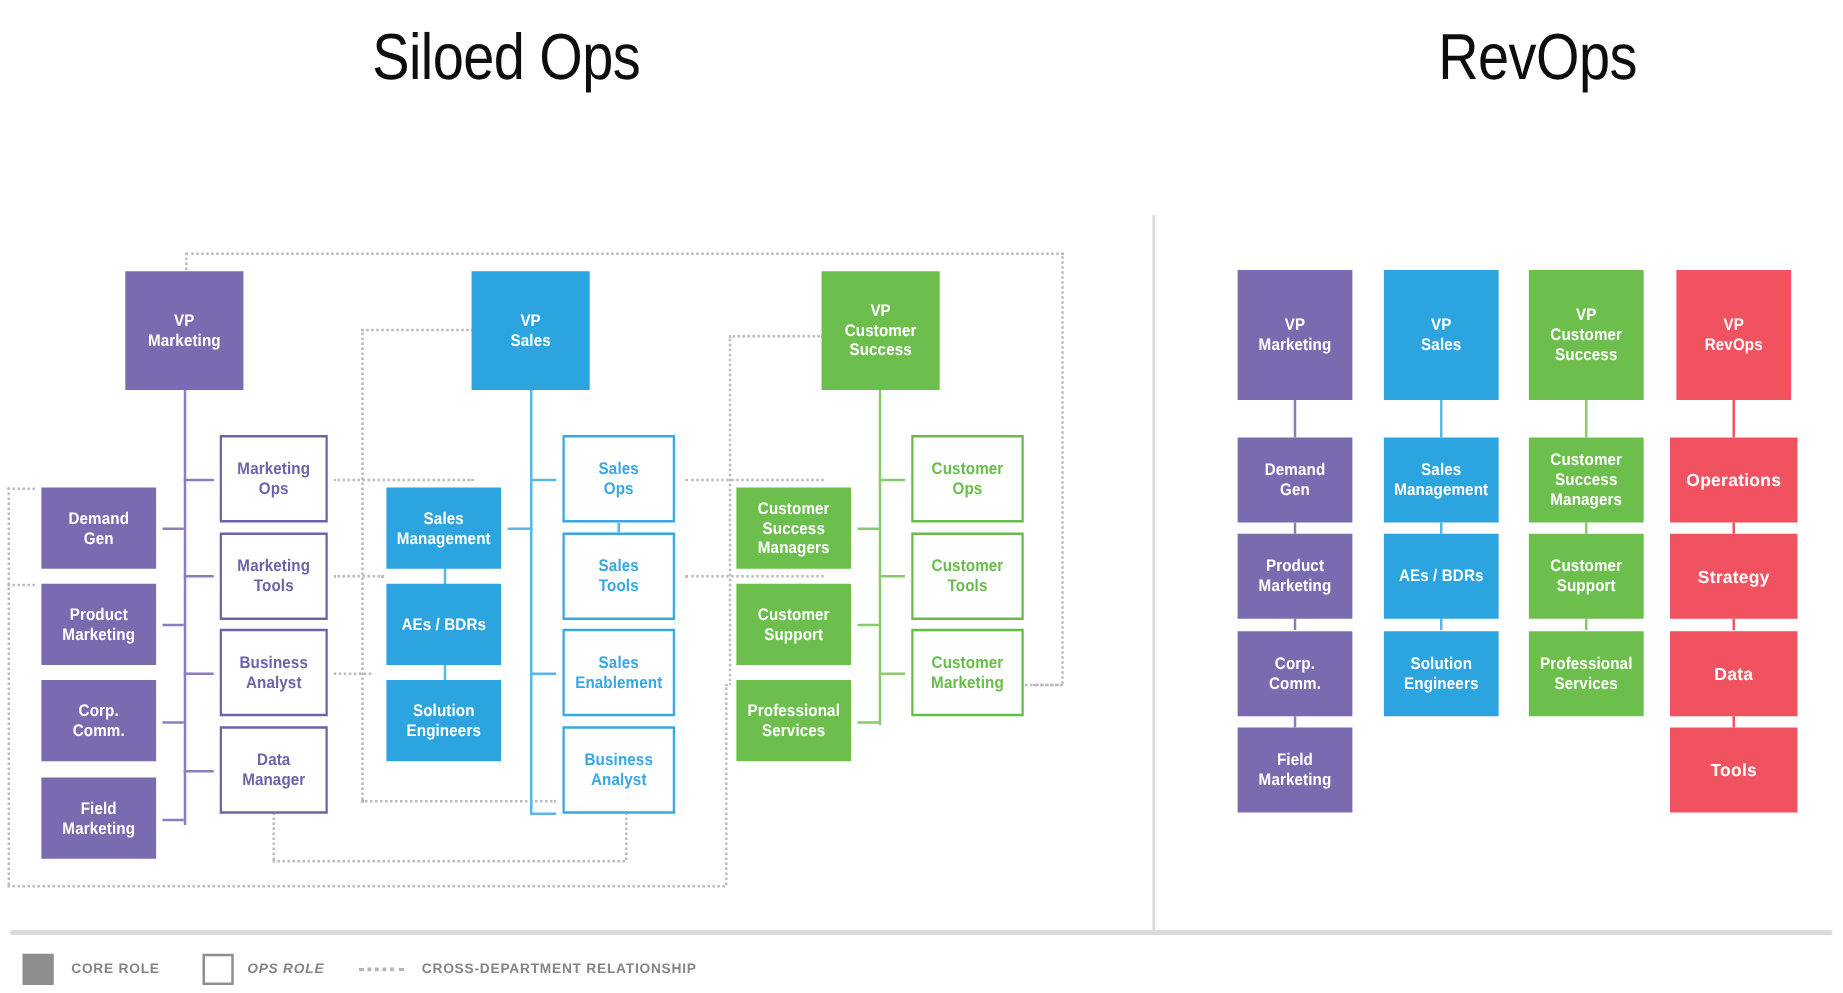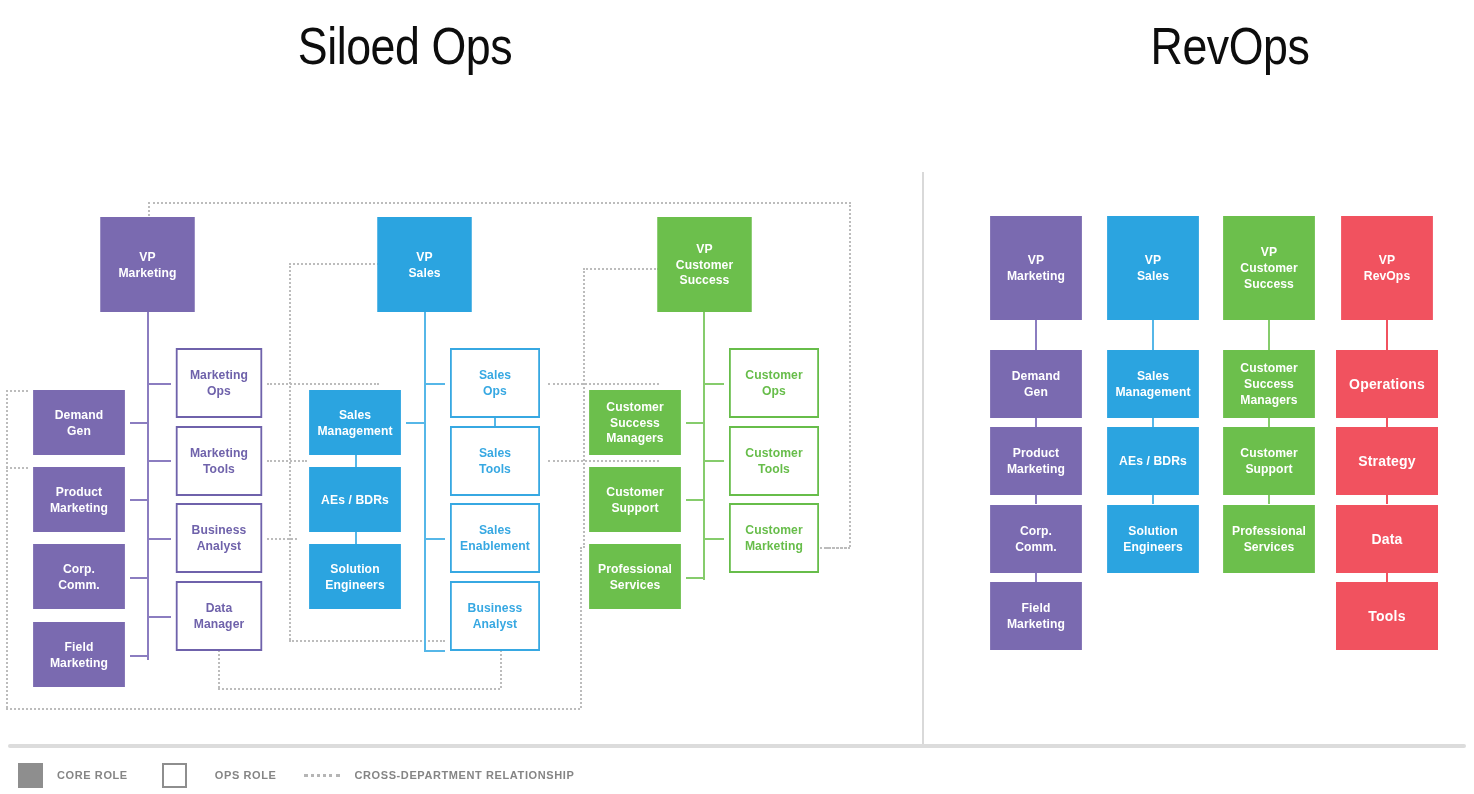--- a/index.html
+++ b/index.html
@@ -269,18 +269,18 @@
 RevOps</div>
   <div class="box core c-red plain" style="left:1336px;top:427px;width:102px;height:68px;">Strategy</div>
   <div class="box core c-red plain" style="left:1336px;top:350px;width:102px;height:68px;">Operations</div>
   <div class="box core c-red plain" style="left:1336px;top:505px;width:102px;height:68px;">Data</div>
   <div class="box core c-red plain" style="left:1336px;top:582px;width:102px;height:68px;">Tools</div>
 
   <div class="legend">
     <div class="lg-sw-fill"></div>
     <span class="lg-txt" style="margin-left:14px;">CORE ROLE</span>
     <div class="lg-sw-line" style="margin-left:34px;"></div>
-    <span class="lg-txt" style="margin-left:28px;">OPS ROLE</span>
+    <span class="lg-txt" style="margin-left:11px;font-style:italic;">OPS ROLE</span>
     <div class="lg-sw-dots" style="margin-left:28px;"></div>
     <span class="lg-txt" style="margin-left:14px;">CROSS-DEPARTMENT RELATIONSHIP</span>
   </div>
 
 </div>
 
 </body></html>

